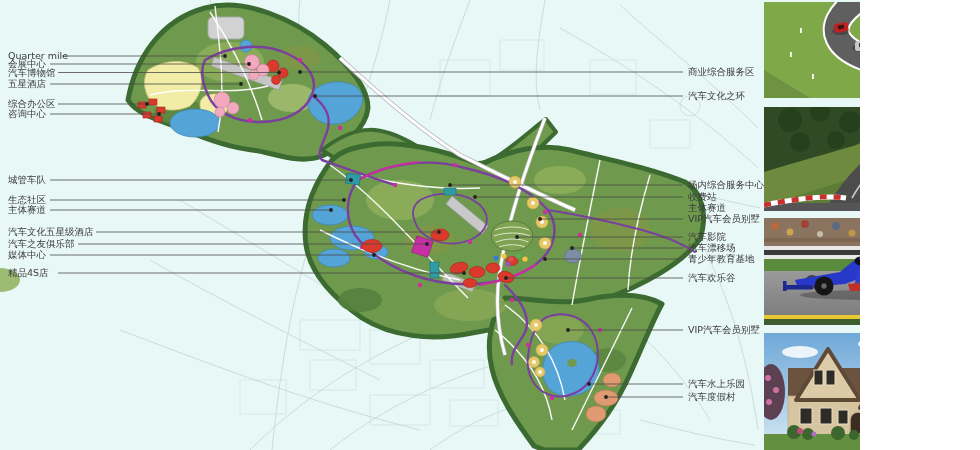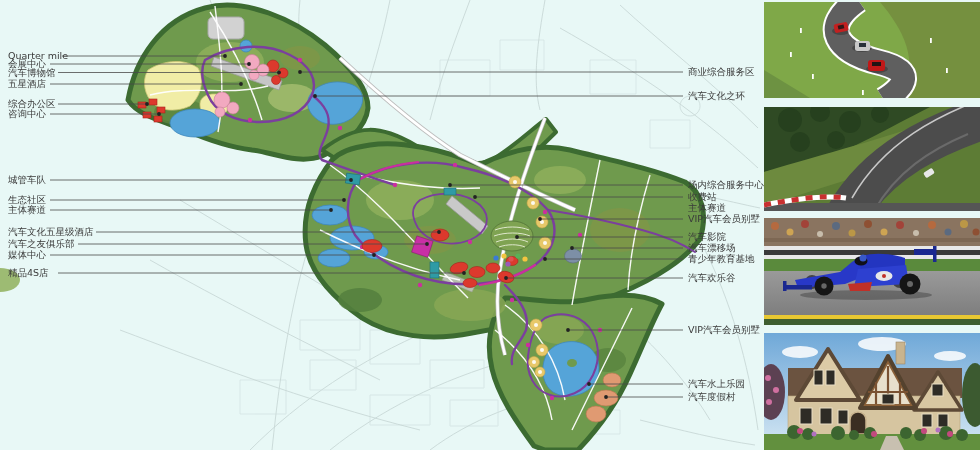--- a/index.html
+++ b/index.html
@@ -1,16 +1,16 @@
 <!DOCTYPE html>
 <html><head>
 <meta charset="utf-8">
 <style>
   html,body{margin:0;padding:0;background:#ffffff;}
-  .canvas{position:relative;width:980px;height:450px;background:#14b8a6;overflow:hidden;
+  .canvas{position:relative;width:860px;height:450px;background:#14b8a6;overflow:hidden;
           font-family:"DejaVu Sans","Liberation Sans",sans-serif;}
   svg text{font-family:"DejaVu Sans","Liberation Sans",sans-serif;}
   .lbl{font-size:9.5px;fill:#3a3a3a;}
 </style>
 </head>
 <body>
 
 <div class="canvas">
 <svg width="980" height="450" viewBox="0 0 980 450">
   <defs>

